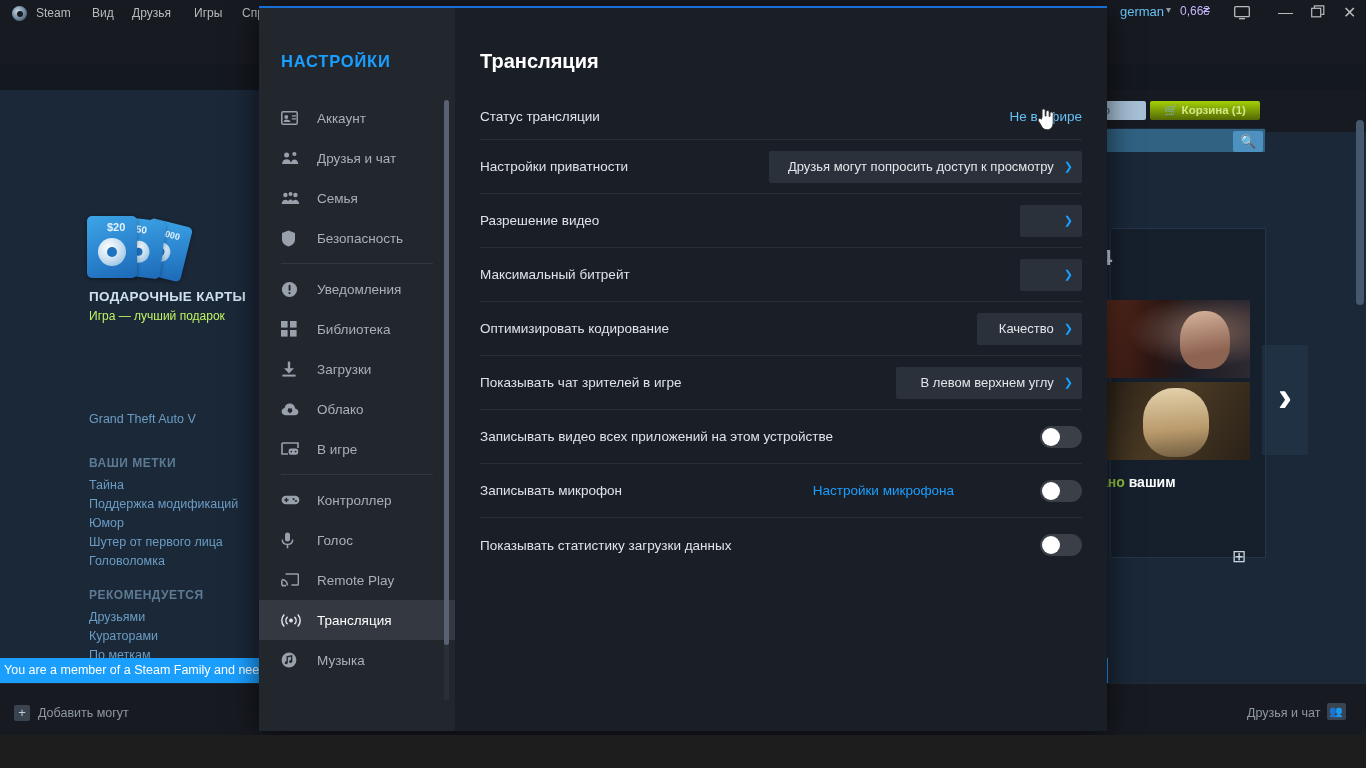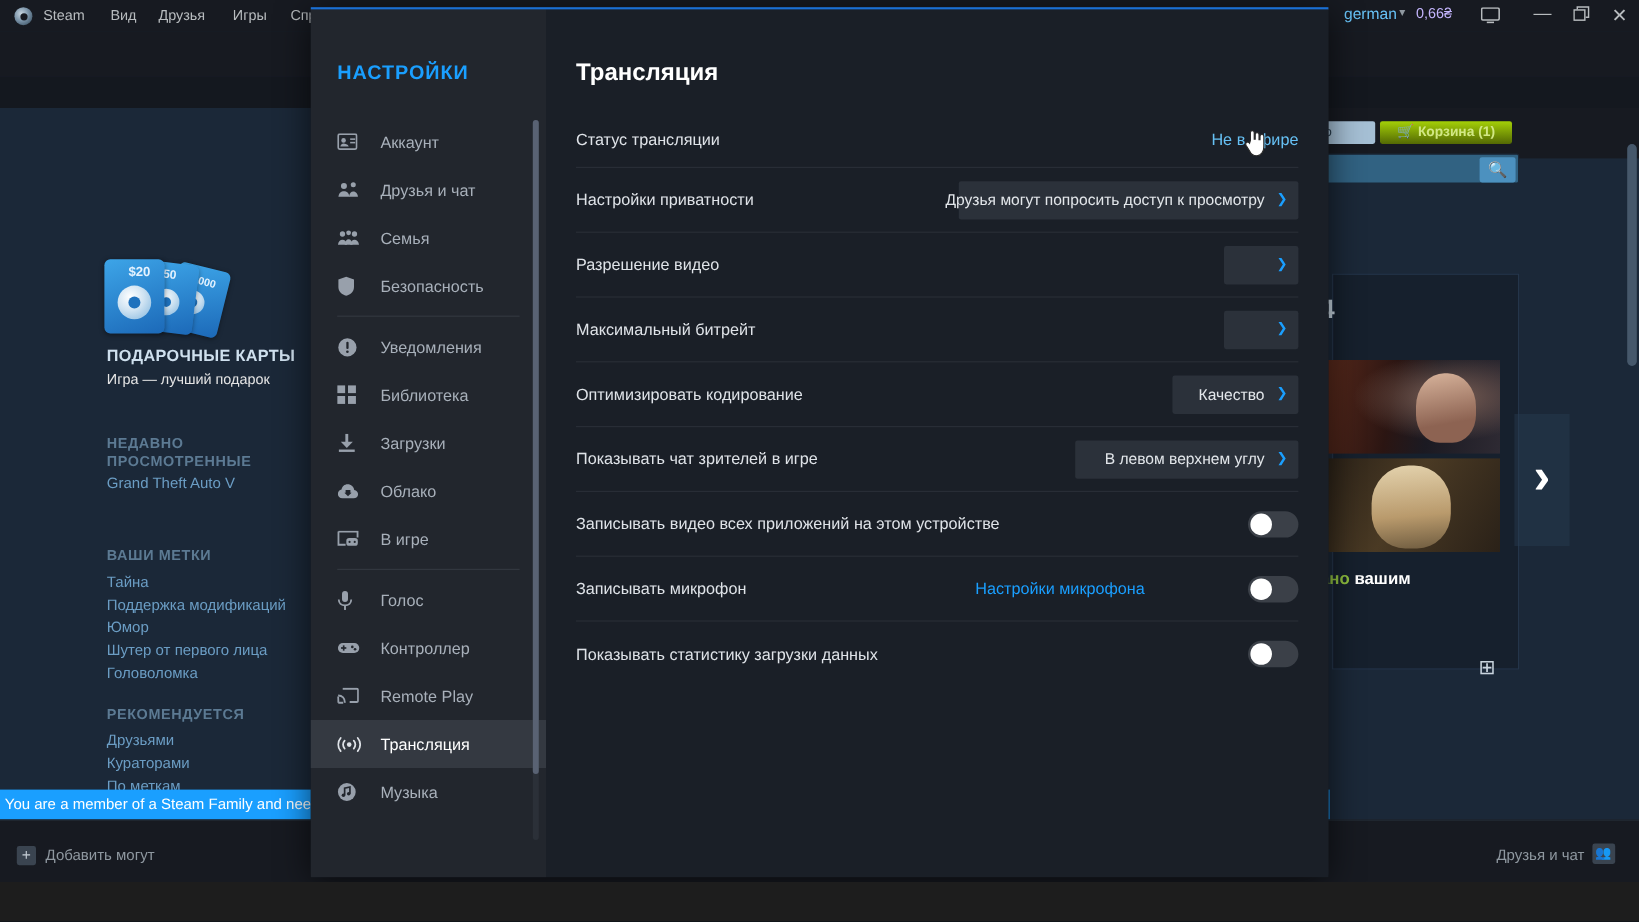--- a/index.html
+++ b/index.html
@@ -115,21 +115,21 @@
   }
   .gc .gcdot::after {
     content: ""; position: absolute; border-radius: 50%; background: #1f72bd;
   }
   .gc-label { position: absolute; color: #e5f3ff; font-weight: bold; }
   .panel-title {
     position: absolute; color: #cfe0ee; font-weight: bold;
     font-size: 13.5px; letter-spacing: .3px;
   }
   .panel-sub {
-    position: absolute; color: #e5e5e5; font-size: 12px;
+    position: absolute; color: #bef264; font-size: 12px;
   }
   .sec-head {
     position: absolute; color: #5c7a93; font-weight: bold;
     font-size: 12px; letter-spacing: .5px; line-height: 15px;
   }
   .sec-link {
     position: absolute; color: #6b9dc4; font-size: 12.5px; line-height: 19px;
     white-space: nowrap;
   }
 
@@ -295,21 +295,21 @@
   .statusval { font-size: 13.5px; color: #66c0f4; }
   .dropdown {
     background: #2b313a; border-radius: 2px; height: 32px;
     display: flex; align-items: center; justify-content: flex-end;
     padding: 0 9px 0 12px; min-width: 62px;
   }
   .dropdown .dval {
     font-size: 13px; color: #e2e6ea; white-space: nowrap; margin-right: 10px;
   }
   .dropdown .chev { color: #1a9fff; font-size: 11px; line-height: 1; }
-  .dropdown.wide { width: 283px; }
+  .dropdown.wide { width: 313px; }
   .dropdown.narrow { width: 62px; }
   .dropdown.med { width: 105px; }
   .dropdown.med2 { width: 186px; }
 
   .toggle {
     width: 42px; height: 22px; background: #3b4048; border-radius: 11px;
     position: relative;
   }
   .toggle .knob {
     position: absolute; left: 2px; top: 2px; width: 18px; height: 18px;
@@ -412,22 +412,21 @@
         <div class="gc" style="left:2px;top:0px;width:50px;height:62px;">
           <div class="gcdot" style="left:11px;top:22px;width:28px;height:28px;">
               <i style="position:absolute;left:9px;top:9px;width:10px;height:10px;border-radius:50%;background:#1f72bd;display:block"></i>
             </div>
           <div class="gc-label" style="left:20px;top:5px;font-size:11px;">$20</div>
         </div>
       </div>
       <div class="panel-title" style="left:89px;top:199px;">ПОДАРОЧНЫЕ КАРТЫ</div>
       <div class="panel-sub" style="left:89px;top:219px;">Игра — лучший подарок</div>
 
-      <div class="sec-head" style="left:89px;top:272px;width:150px;">НЕДАВНО ПРОСМОТРЕННЫЕ</div>
-      <div class="sec-link" style="left:89px;top:304px;">Grand Theft Auto V</div>
+      <div class="sec-link" style="left:89px;top:320px;">Grand Theft Auto V</div>
 
       <div class="sec-head" style="left:89px;top:366px;">ВАШИ МЕТКИ</div>
       <div class="sec-link" style="left:89px;top:386px;">Тайна</div>
       <div class="sec-link" style="left:89px;top:405px;">Поддержка модификаций</div>
       <div class="sec-link" style="left:89px;top:424px;">Юмор</div>
       <div class="sec-link" style="left:89px;top:443px;">Шутер от первого лица</div>
       <div class="sec-link" style="left:89px;top:462px;">Головоломка</div>
 
       <div class="sec-head" style="left:89px;top:498px;">РЕКОМЕНДУЕТСЯ</div>
       <div class="sec-link" style="left:89px;top:518px;">Друзьями</div>
@@ -588,44 +587,44 @@
                 <circle cx="14.6" cy="9.6" r="0.9" fill="#22262d"></circle>
               </svg>
           </span>
           <span class="lbl">В игре</span>
         </div>
 
         <div class="nav-sep"></div>
 
         <div class="nav-row">
           <span class="ico">
-            <svg width="13" height="17" viewBox="0 0 13 17">
-                <rect x="4" y="0.6" width="5" height="9" rx="2.5" fill="currentColor"></rect>
-                <path d="M1.3 7.6c0 3 2.1 4.9 5.2 4.9s5.2-1.9 5.2-4.9" fill="none" stroke="currentColor" stroke-width="1.5"></path>
-                <rect x="5.7" y="12.3" width="1.6" height="4" fill="currentColor"></rect>
-              </svg>
-          </span>
-          <span class="lbl">Голос</span>
-        </div>
-
-        <div class="nav-row">
-          <span class="ico">
             <svg width="19" height="12" viewBox="0 0 19 12">
                 <rect x="0.6" y="1.8" width="17.8" height="8.4" rx="4.2" fill="currentColor"></rect>
                 <rect x="3.2" y="5.3" width="4.4" height="1.4" fill="#22262d"></rect>
                 <rect x="4.7" y="3.8" width="1.4" height="4.4" fill="#22262d"></rect>
                 <circle cx="12.6" cy="5.1" r="1.1" fill="#22262d"></circle>
                 <circle cx="14.9" cy="7" r="1.1" fill="#22262d"></circle>
               </svg>
           </span>
           <span class="lbl">Контроллер</span>
         </div>
 
         <div class="nav-row">
           <span class="ico">
+            <svg width="13" height="17" viewBox="0 0 13 17">
+                <rect x="4" y="0.6" width="5" height="9" rx="2.5" fill="currentColor"></rect>
+                <path d="M1.3 7.6c0 3 2.1 4.9 5.2 4.9s5.2-1.9 5.2-4.9" fill="none" stroke="currentColor" stroke-width="1.5"></path>
+                <rect x="5.7" y="12.3" width="1.6" height="4" fill="currentColor"></rect>
+              </svg>
+          </span>
+          <span class="lbl">Голос</span>
+        </div>
+
+        <div class="nav-row">
+          <span class="ico">
             <svg width="18" height="14" viewBox="0 0 18 14">
                 <path d="M4.6 1h11.8c.7 0 1 .4 1 1v9c0 .6-.3 1-1 1h-6" fill="none" stroke="currentColor" stroke-width="1.6"></path>
                 <path d="M0.9 12.6c0-2.8-.2-5.2-.2-5.2M0.9 12.6H5" fill="none" stroke="currentColor" stroke-width="1.6"></path>
                 <path d="M0.8 6.6c3.3 0 5.6 2.4 5.6 6" fill="none" stroke="currentColor" stroke-width="1.6"></path>
               </svg>
           </span>
           <span class="lbl">Remote Play</span>
         </div>
 
         <div class="nav-row selected">

